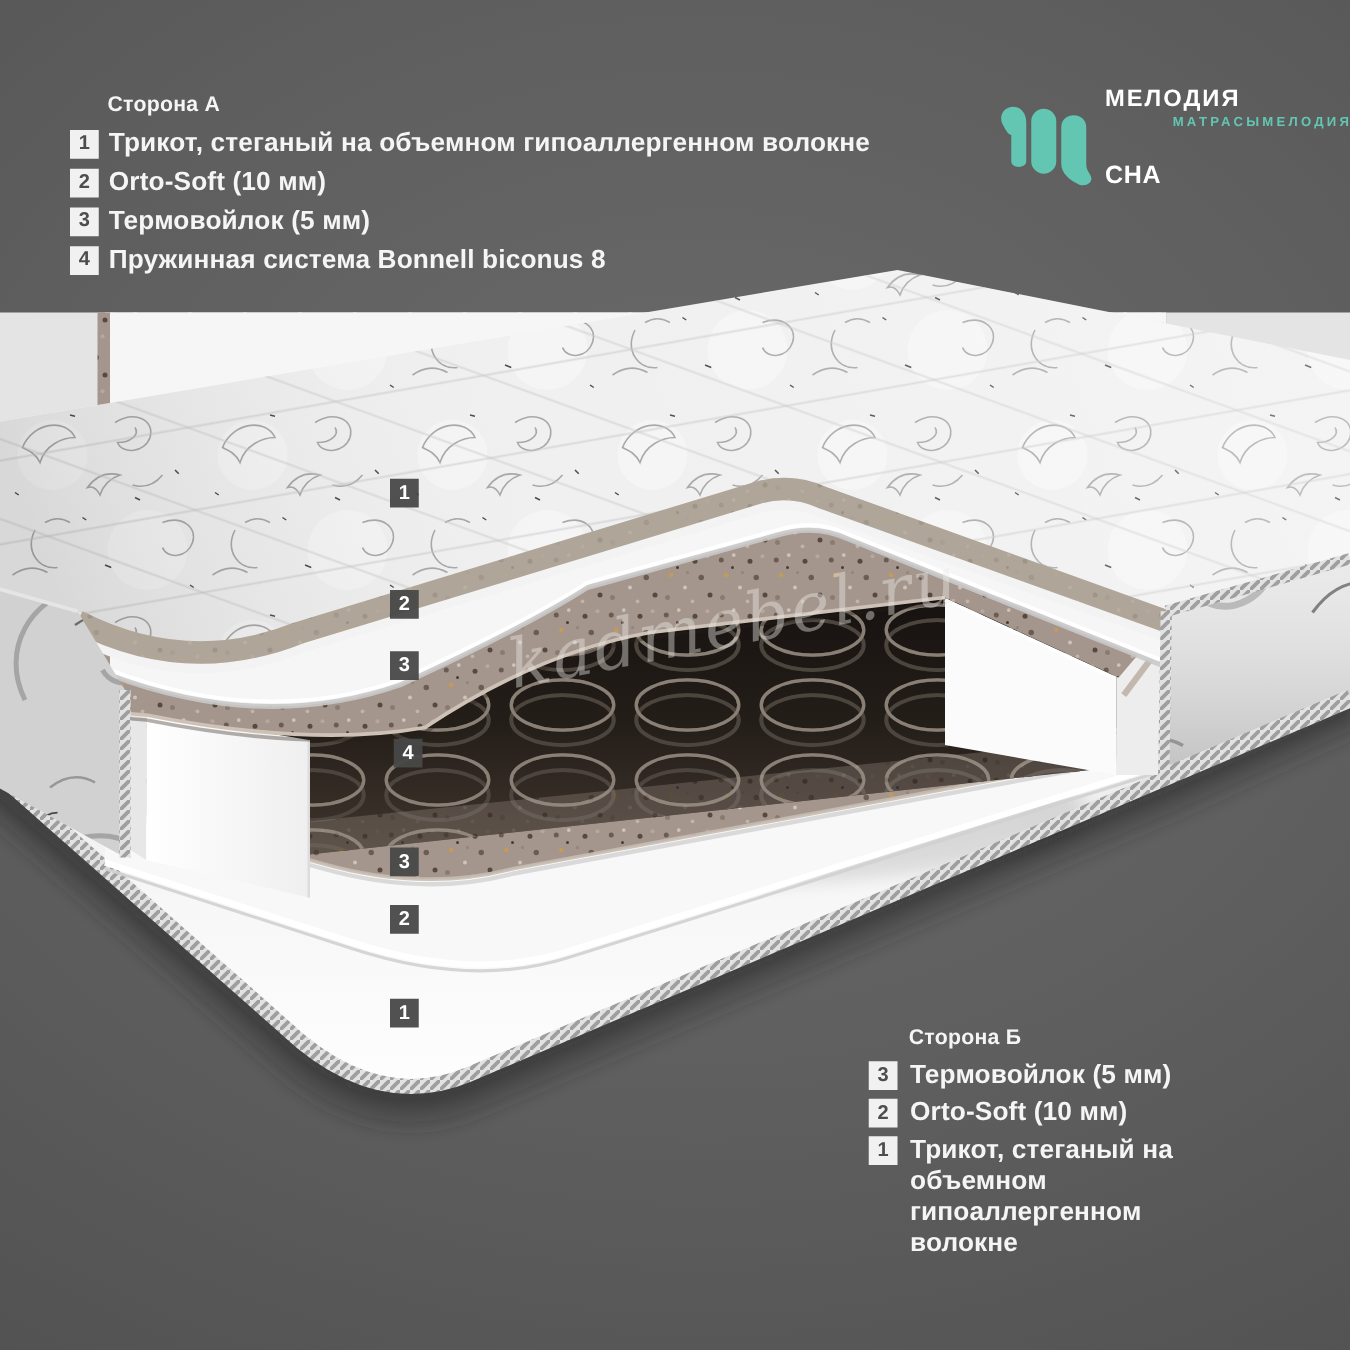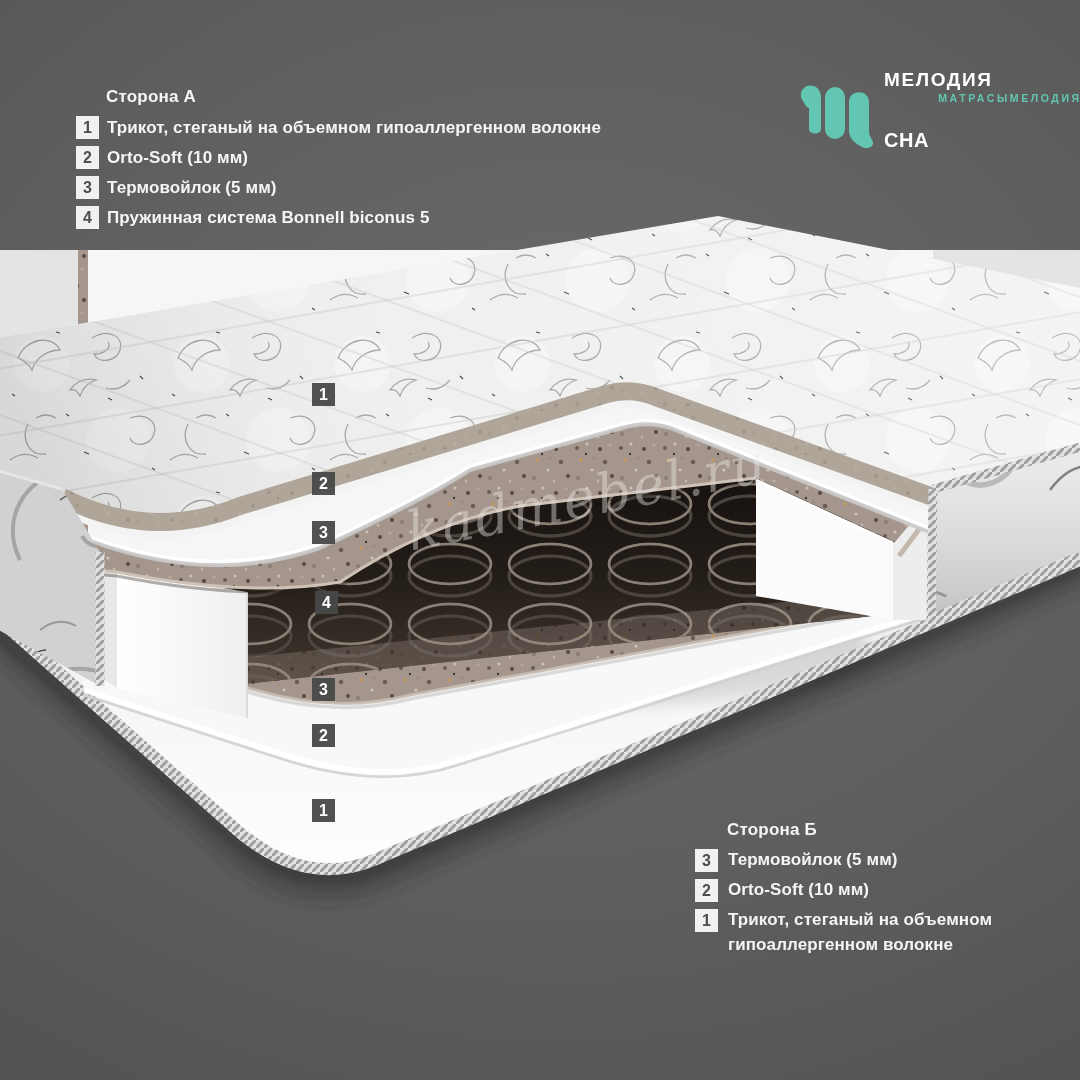--- a/index.html
+++ b/index.html
@@ -9,21 +9,21 @@
     font-family:"Liberation Sans",sans-serif;
   }
   .scene{position:absolute;left:0;top:0;}
   
   .panel{position:absolute;}
   .panel-title{color:#f5f5f5;font-size:17px;font-weight:700;margin-left:30px;margin-bottom:9px;letter-spacing:.2px;}
   .legend-row{display:flex;align-items:center;gap:8px;margin-bottom:7px;}
   .legend-row.multi{align-items:flex-start;}
   .sq{flex:0 0 auto;width:23px;height:23px;background:#f1f1f1;color:#4d4d4d;font-weight:700;font-size:16px;
       display:flex;align-items:center;justify-content:center;}
-  .lbl{color:#f5f5f5;font-size:17px;font-weight:700;white-space:nowrap;letter-spacing:.1px;}
+  .lbl{color:#f5f5f5;font-size:21px;font-weight:700;white-space:nowrap;letter-spacing:.1px;}
   .side-b .lbl{white-space:normal;max-width:272px;line-height:25px;margin-top:-2px;}
   .side-b .legend-row{gap:10px;}
   .note{position:absolute;left:683px;top:994px;color:#f5f5f5;font-size:17px;font-weight:700;letter-spacing:.1px;}
   
   .dtag{position:absolute;width:23px;height:23px;background:rgba(72,72,72,.95);color:#ffffff;
         font-weight:700;font-size:16px;display:flex;align-items:center;justify-content:center;}
   
   .watermark{position:absolute;left:404px;top:466px;font-family:"DejaVu Serif",serif;font-style:italic;
              font-size:54px;color:rgba(236,233,229,.42);transform:rotate(-11deg);letter-spacing:2px;white-space:nowrap;}
   
@@ -241,37 +241,37 @@
       <div class="brand-row">
         <span class="brand-bottom">СНА</span>
         <span class="tagline">
           <span>МАТРАСЫ</span>
           <span>МЕЛОДИЯ</span>
         </span>
       </div>
     </div>
   </div>
 
-  <div class="panel side-a" style="left:56px;top:87px;margin-left:20px;">
+  <div class="panel side-a" style="left:56px;top:74px;">
     <div class="panel-title">Сторона А</div>
     <div class="legend-row">
       <span class="sq">1</span>
       <span class="lbl">Трикот, стеганый на объемном гипоаллергенном волокне</span>
     </div>
     <div class="legend-row">
       <span class="sq">2</span>
       <span class="lbl">Orto-Soft (10 мм)</span>
     </div>
     <div class="legend-row">
       <span class="sq">3</span>
       <span class="lbl">Термовойлок (5 мм)</span>
     </div>
     <div class="legend-row">
       <span class="sq">4</span>
-      <span class="lbl">Пружинная система Bonnell biconus 5</span>
+      <span class="lbl">Пружинная система Bonnell biconus 8</span>
     </div>
   </div>
 
   <div class="panel side-b" style="left:651px;top:820px;padding-left:44px;">
     <div class="panel-title" style="margin-left:32px;">Сторона Б</div>
     <div class="legend-row">
       <span class="sq">3</span>
       <span class="lbl">Термовойлок (5 мм)</span>
     </div>
     <div class="legend-row">

